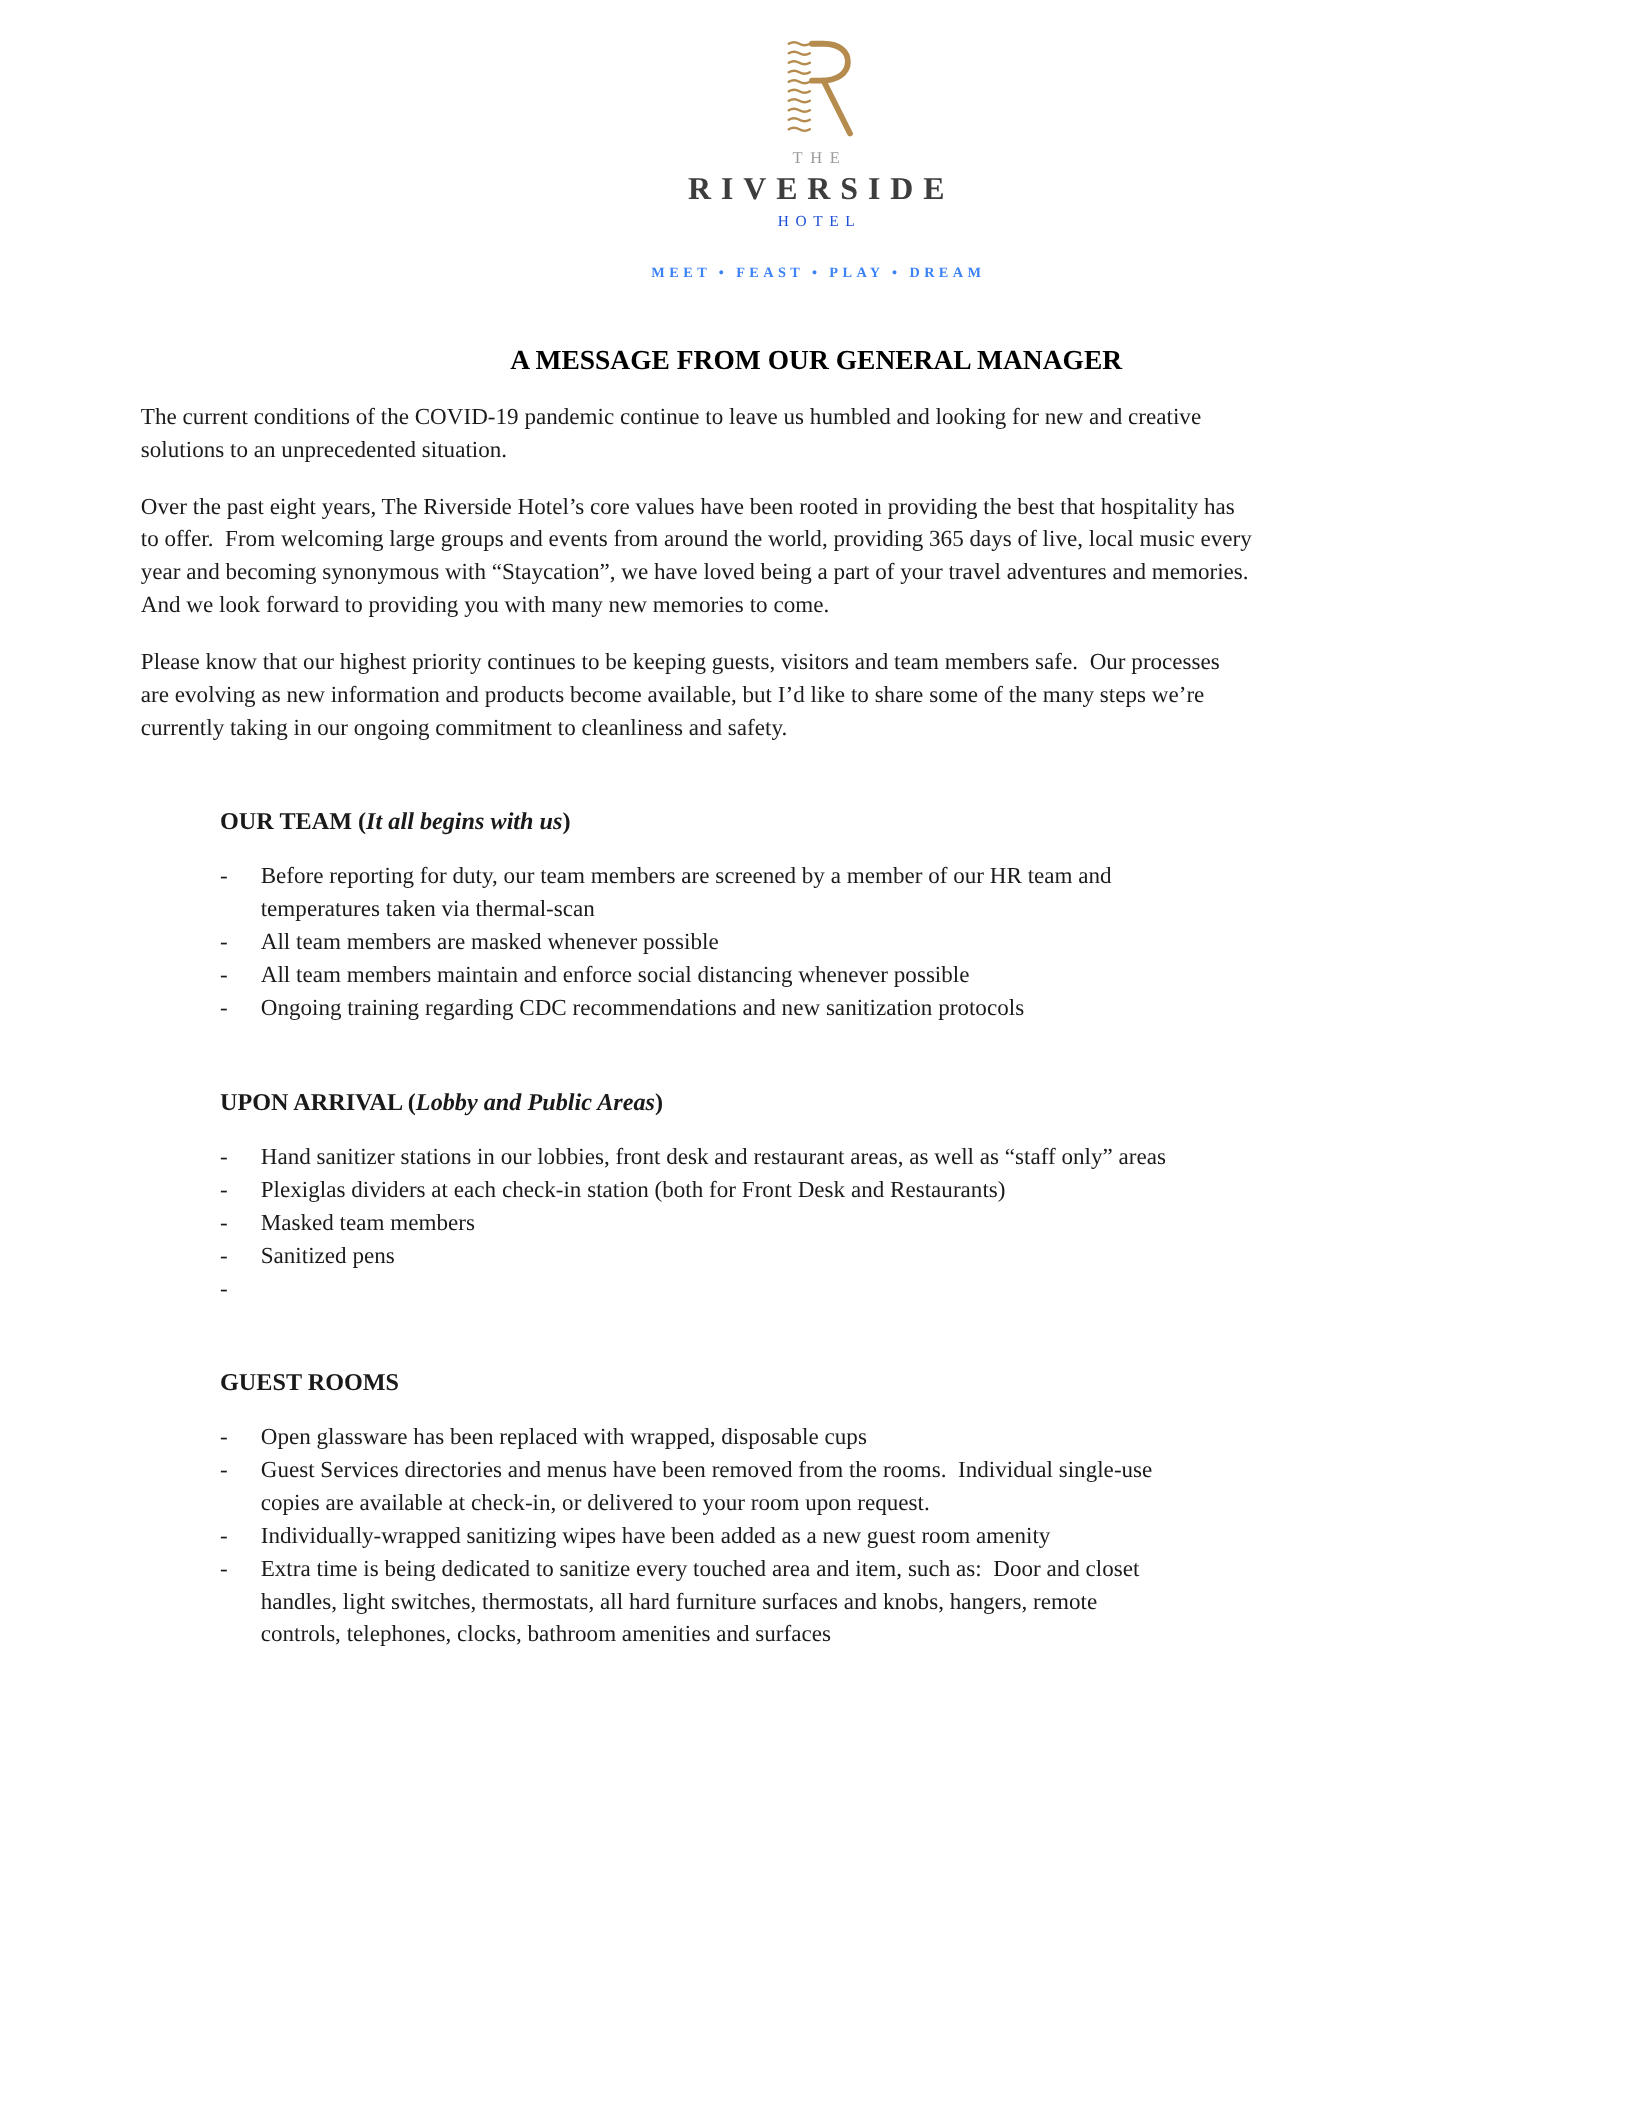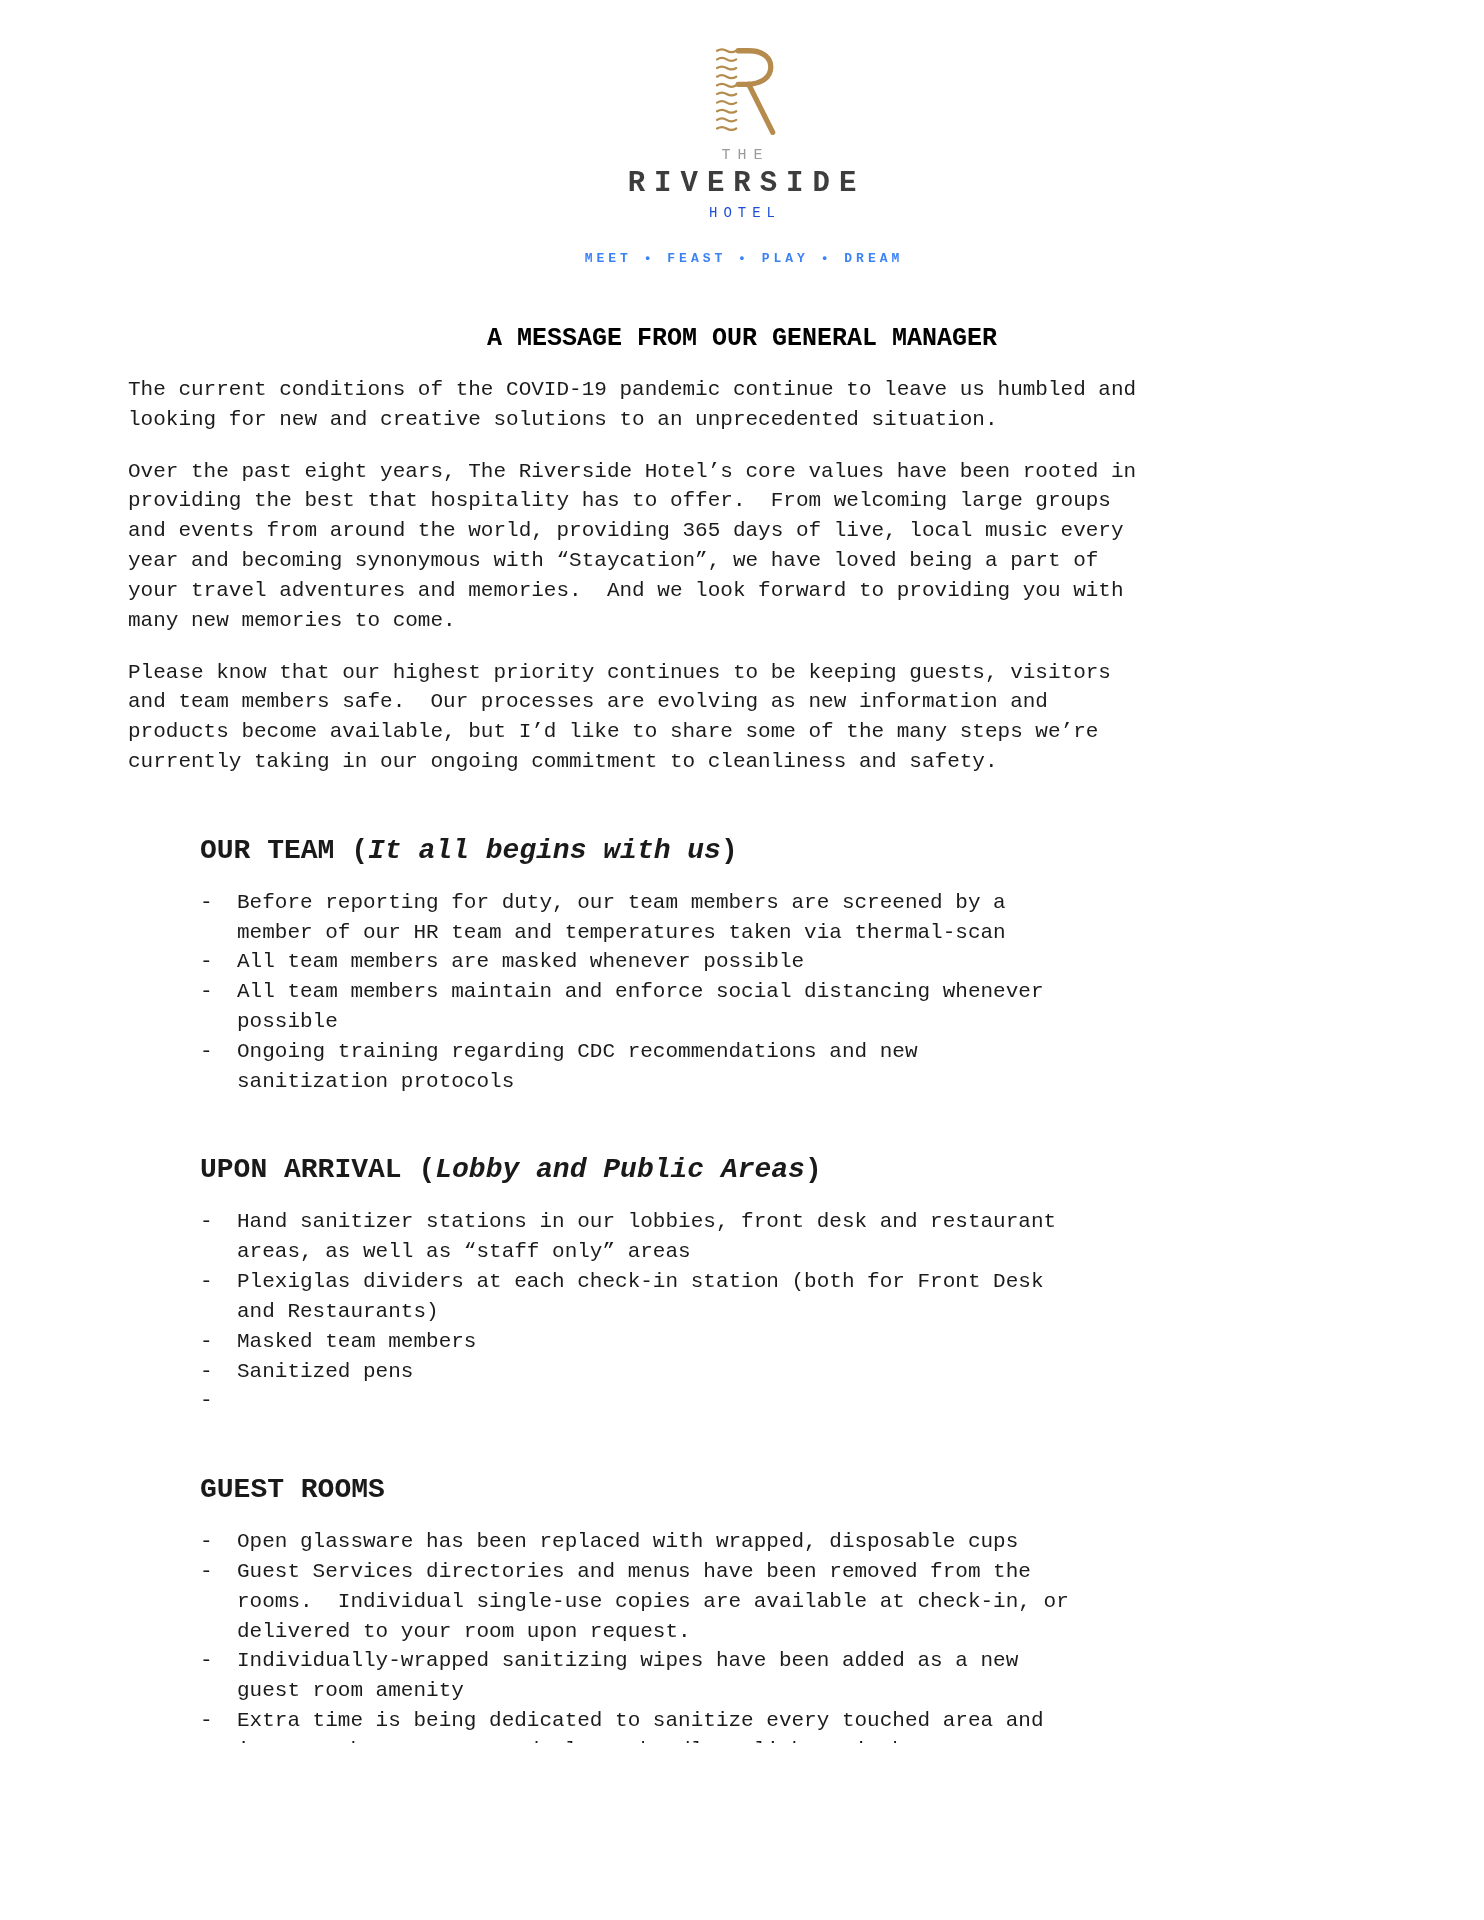--- a/index.html
+++ b/index.html
@@ -1,24 +1,24 @@
 <!DOCTYPE html>
 <html><head>
 <meta charset="utf-8">
 <style>
   html, body { margin:0; padding:0; background:#ffffff; }
   .page {
     position: relative;
     width: 1484px;
     height: 1728px;
-    margin: 15px auto;
+    margin: 4px auto;
     background: #ffffff;
     box-sizing: border-box;
     padding: 26px 128px 0 128px;
-    font-family: Liberation Mono, monospace;
+    font-family: Liberation Serif, serif;
     color: #1b1b1b;
     overflow: hidden;
   }
   .logo-block { text-align: center; }
   .logo-mark { display: block; margin: 0 auto; }
   .logo-the {
     font-size: 15px; letter-spacing: 7px; color: #9b9b9b;
     margin-top: 2px; padding-left: 7px;
   }
   .logo-name {
@@ -42,21 +42,21 @@
   }
   .content { width: 1010px; }
   .para {
     font-size: 21px;
     line-height: 1.42;
     margin: 22px 0 0 0;
     white-space: pre-wrap;
   }
   .section { margin-top: 58px; margin-left: 72px; }
   .section-heading {
-    font-size: 28px;
+    font-size: 22px;
     font-weight: bold;
     color: #1a1a1a;
     margin-bottom: 22px;
   }
   .section-heading .em { font-style: italic; }
   .bullets { }
   .bullet {
     display: flex;
     font-size: 21px;
     line-height: 1.42;

